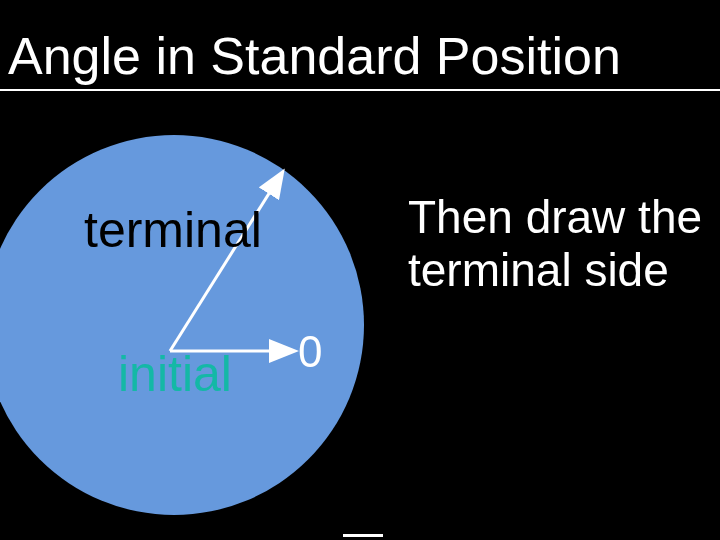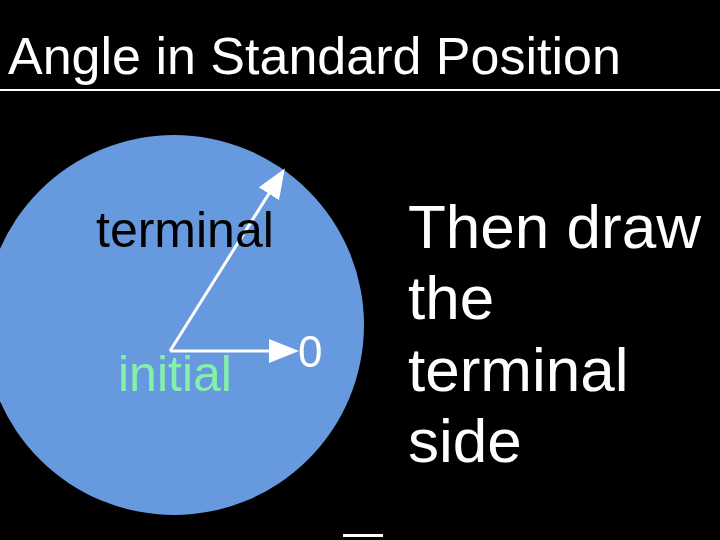--- a/index.html
+++ b/index.html
@@ -25,46 +25,46 @@
     position: absolute;
     left: -16px;
     top: 44px;
     width: 380px;
     height: 380px;
     background: #6699dd;
     border-radius: 50%;
   }
   .terminal-label {
     position: absolute;
-    left: 96px;
+    left: 84px;
     top: 110px;
     font-size: 50px;
     color: #000;
   }
   .initial-label {
     position: absolute;
     left: 118px;
     top: 254px;
     font-size: 50px;
-    color: #86efac;
+    color: #14b8a6;
   }
   .zero-label {
     position: absolute;
     left: 298px;
     top: 236px;
     font-size: 44px;
     color: #fff;
   }
   .instruction {
     position: absolute;
     left: 408px;
     top: 100px;
     width: 310px;
     color: #fff;
-    font-size: 62px;
+    font-size: 46px;
     line-height: 1.15;
   }
   .angle-svg {
     position: absolute;
     left: 0;
     top: 0;
     width: 720px;
     height: 460px;
     pointer-events: none;
   }

